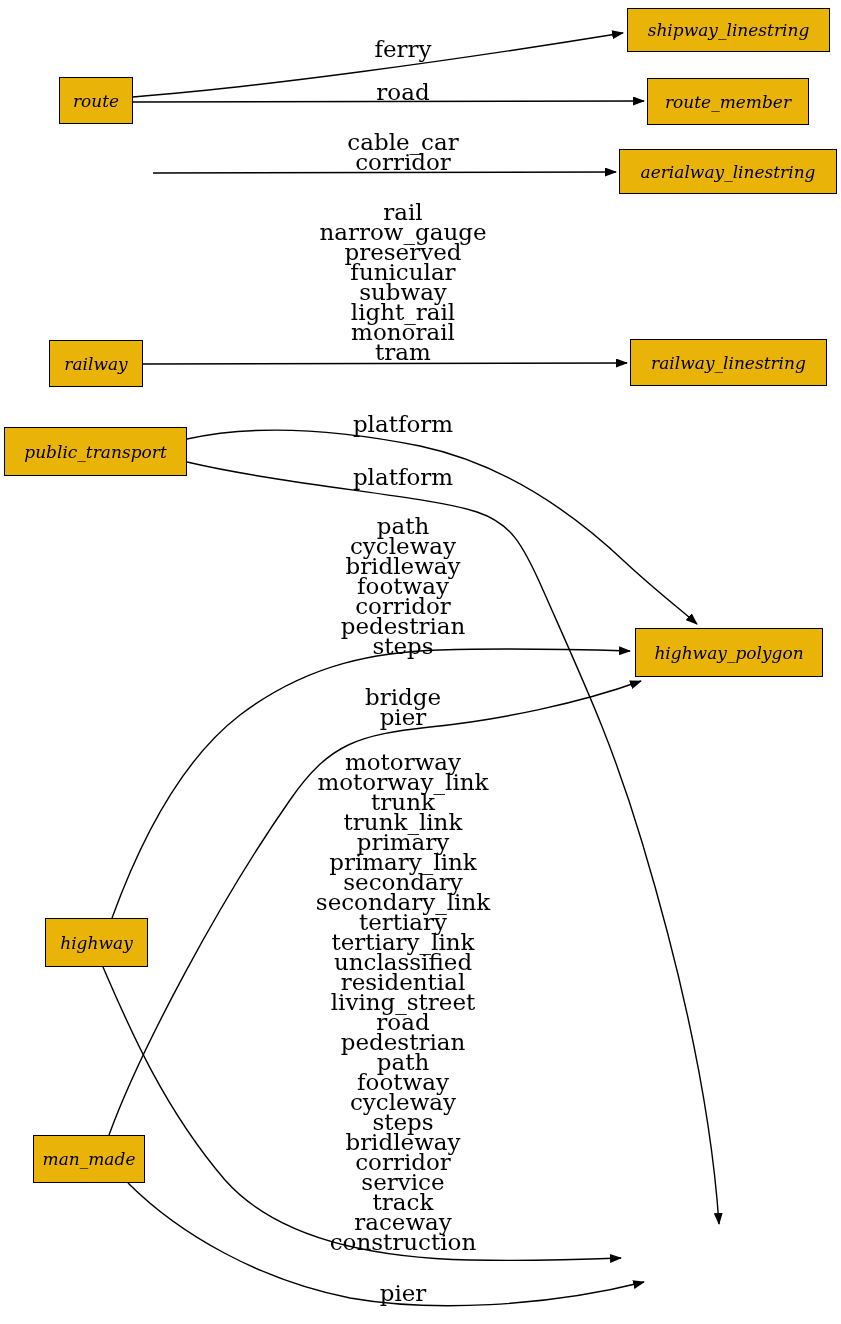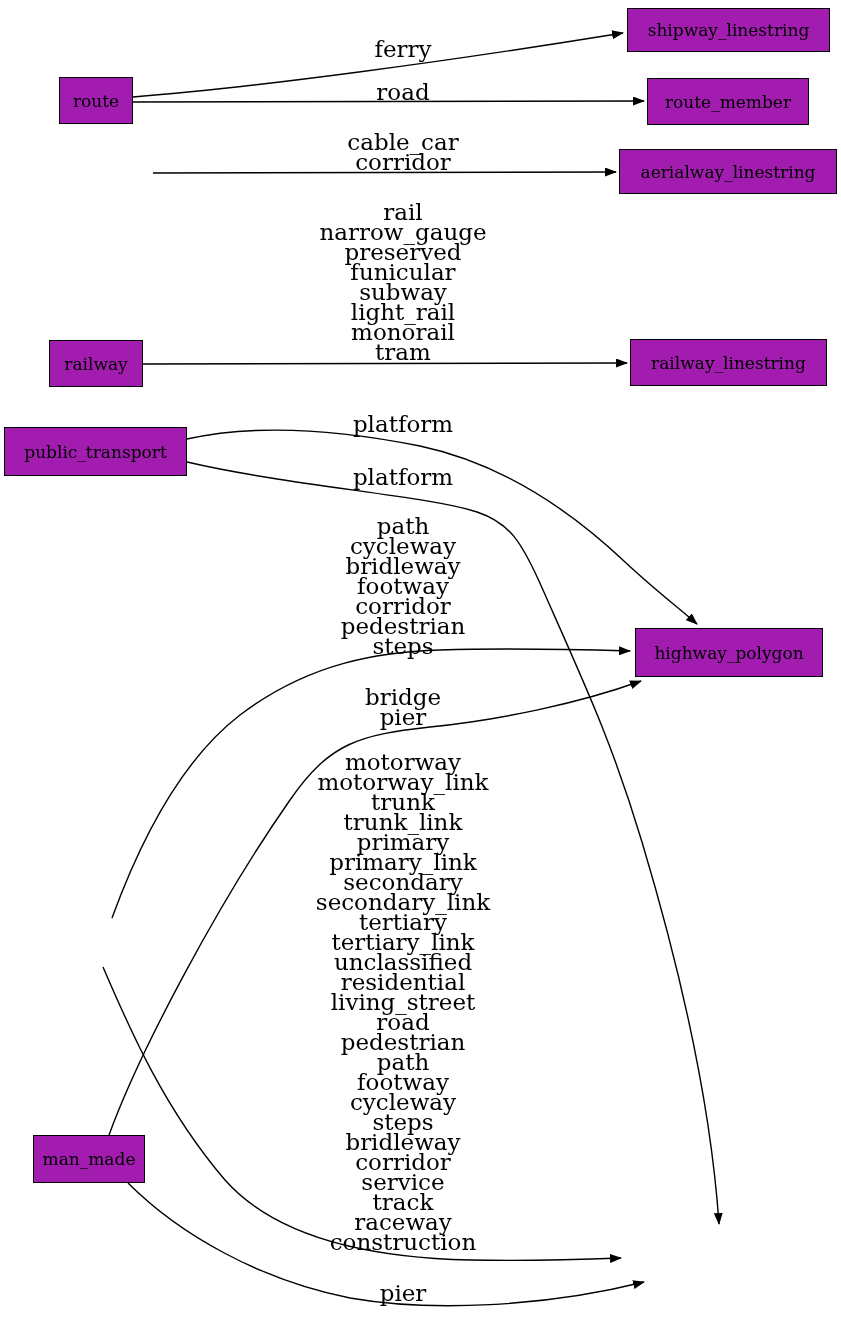--- a/index.html
+++ b/index.html
@@ -3,23 +3,23 @@
 <meta charset="utf-8">
 <style>
   html,body{margin:0;padding:0;background:#ffffff;}
   .canvas{
     position:relative;width:841px;height:1324px;background:#ffffff;
     font-family:"DejaVu Serif", "Liberation Serif", serif;color:#000000;overflow:hidden;
   }
   .edge-layer{position:absolute;left:0;top:0;width:841px;height:1324px;}
   .edge-layer path.edge{fill:none;stroke:#000000;stroke-width:1.4;}
   .node{
-    position:absolute;box-sizing:border-box;border:1px solid #000000;background:#a21caf;
+    position:absolute;box-sizing:border-box;border:1px solid #000000;background:#eab308;
     display:flex;align-items:center;justify-content:center;
-    font-size:17px;white-space:nowrap;
+    font-size:17px;white-space:nowrap;font-style:italic;
   }
   .edge-label{
     position:absolute;transform:translateX(-50%);
     font-size:23px;line-height:20px;text-align:center;white-space:pre-line;
   }
 </style>
 </head>
 <body>
 
 <div class="canvas">
@@ -39,20 +39,21 @@
     <path class="edge" marker-end="url(#arrow)" d="M187,462 C290,486 430,496 477,512 C510,523 522,542 543,590 C585,685 612,742 642,842 C690,1002 712,1122 719,1224"></path>
     <path class="edge" marker-end="url(#arrow)" d="M112,918 C135,855 175,765 240,715 C310,662 380,652 440,650 C505,648 560,649 630,651"></path>
     <path class="edge" marker-end="url(#arrow)" d="M103,967 C130,1030 165,1110 225,1180 C280,1242 380,1258 470,1260 C520,1261 570,1260 621,1258"></path>
     <path class="edge" marker-end="url(#arrow)" d="M109,1135 C140,1050 220,900 290,800 C330,742 360,735 430,727 C500,720 580,703 641,681"></path>
     <path class="edge" marker-end="url(#arrow)" d="M128,1183 C180,1235 260,1280 350,1298 C430,1312 545,1307 644,1282"></path>
   </svg>
 
   <div class="node" style="left:59px;top:77px;width:74px;height:47px">route</div>
   <div class="node" style="left:49px;top:340px;width:94px;height:47px">railway</div>
   <div class="node" style="left:4px;top:427px;width:183px;height:49px">public_transport</div>
+  <div class="node" style="left:45px;top:918px;width:103px;height:49px">highway</div>
   <div class="node" style="left:33px;top:1135px;width:112px;height:48px">man_made</div>
 
   <div class="node" style="left:627px;top:8px;width:203px;height:44px">shipway_linestring</div>
   <div class="node" style="left:647px;top:78px;width:162px;height:47px">route_member</div>
   <div class="node" style="left:619px;top:149px;width:218px;height:45px">aerialway_linestring</div>
   <div class="node" style="left:630px;top:339px;width:197px;height:47px">railway_linestring</div>
   <div class="node" style="left:635px;top:628px;width:188px;height:49px">highway_polygon</div>
 
   <div class="edge-label" style="left:403px;top:39px">ferry</div>
   <div class="edge-label" style="left:403px;top:82px">road</div>

